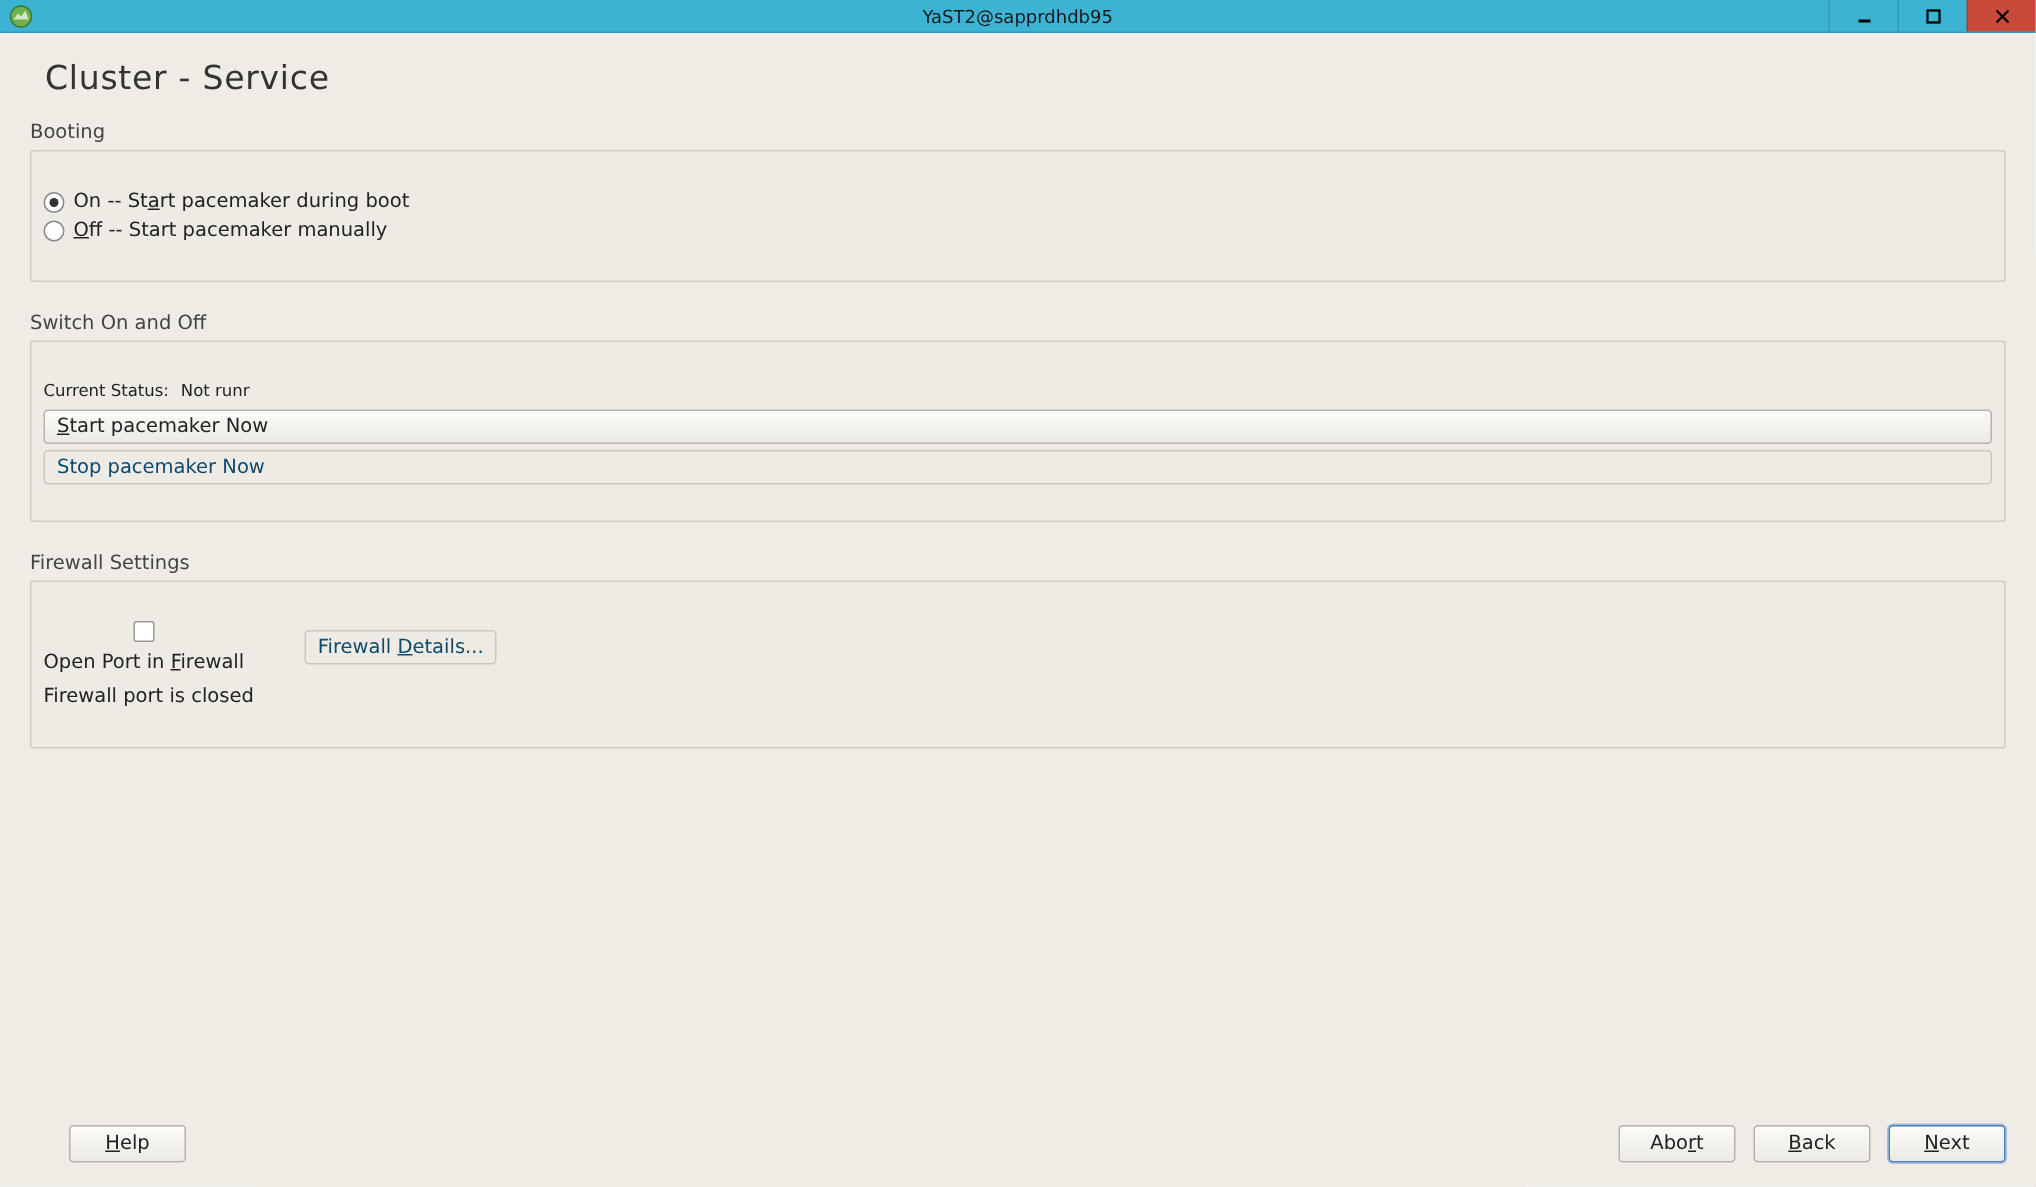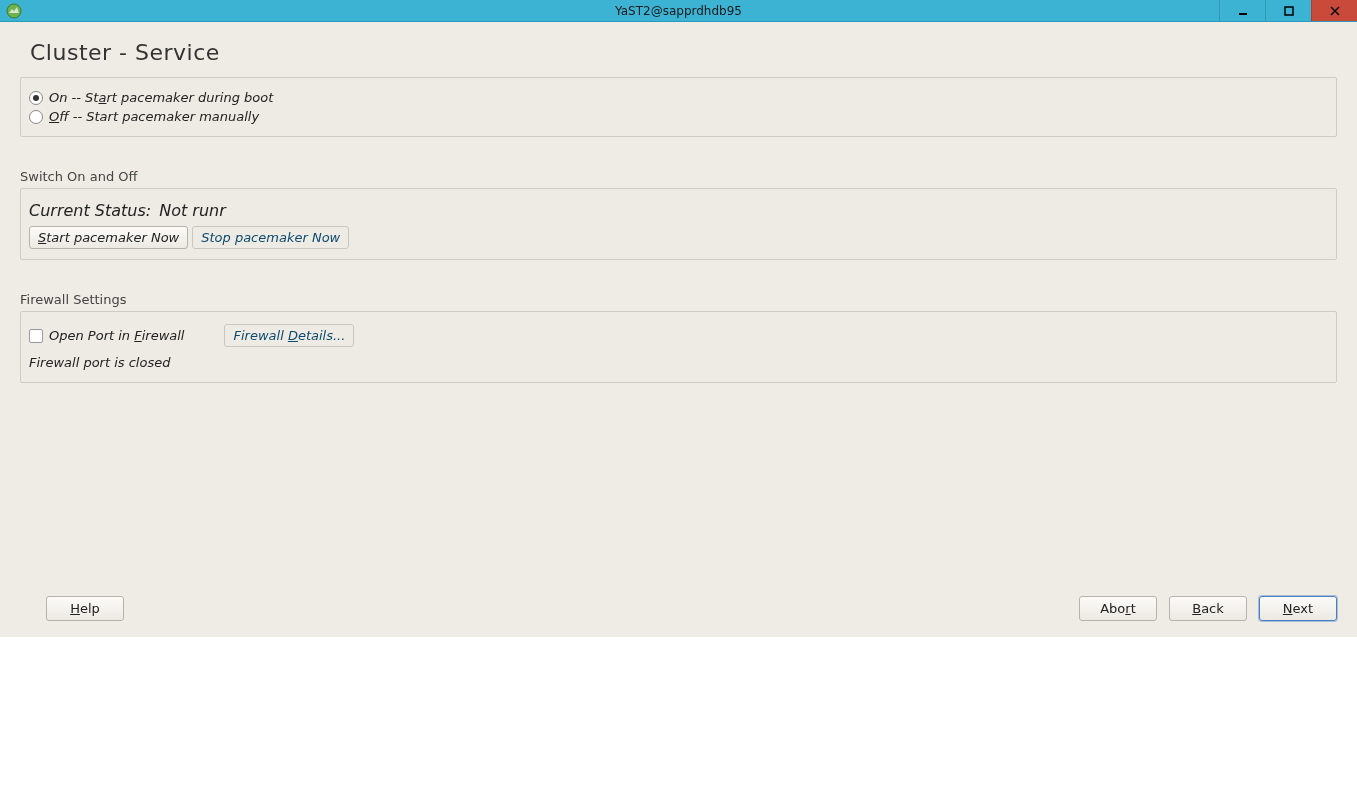--- a/index.html
+++ b/index.html
@@ -49,42 +49,41 @@
     font-size: 12px;
     font-weight: bold;
   }
   .titlebar .win-btn.close {
     background: #c94a3b;
     color: #000;
   }
   .content-area {
     background: #efece6;
     width: 100%;
-    height: 615px;
+    height: 769px;
     position: relative;
   }
   .page-title {
     font-size: 22px;
     font-weight: normal;
     color: #333;
     padding: 18px 10px 12px 30px;
     letter-spacing: 0.5px;
   }
   .section-label {
     font-size: 13px;
     color: #444;
     padding: 4px 0 4px 20px;
   }
   .group-box {
-    margin: 0 20px 16px 20px;
+    margin: 0 20px 4px 20px;
     border: 1px solid #cfccc6;
     border-radius: 2px;
     background: #eeebe5;
-    padding: 10px 8px;
-    font-style: italic;
+    padding: 24px 8px;
   }
   .radio-row {
     display: flex;
     align-items: center;
     gap: 6px;
     padding: 2px 0;
     font-size: 13px;
     color: #222;
   }
   .radio-circle {
@@ -99,21 +98,21 @@
   .radio-circle.selected::after {
     content: "";
     width: 6px; height: 6px;
     border-radius: 50%;
     background: #333;
     display: block;
   }
   .status-row {
     display: flex;
     gap: 8px;
-    font-size: 16px;
+    font-size: 11px;
     padding: 2px 0 6px 0;
   }
   .btn {
     display: inline-block;
     font-size: 13px;
     padding: 3px 8px;
     background: linear-gradient(#fcfbf8, #ece9e3);
     border: 1px solid #b6b3ad;
     border-radius: 3px;
     color: #222;
@@ -125,31 +124,33 @@
     cursor: default;
     background: #eeebe5;
   }
   .btn.primary {
     border-color: #4b7fbf;
     box-shadow: 0 0 0 1px rgba(60,120,200,0.4);
   }
   .btn-row {
     display: flex;
     gap: 4px;
+    flex-direction: column;
   }
   .firewall-row {
     display: flex;
     align-items: center;
     gap: 40px;
     padding: 2px 0;
   }
   .checkbox-row {
     display: flex;
     align-items: center;
     gap: 6px;
+    flex-direction: column;
   }
   .cb {
     width: 14px; height: 14px;
     border: 1px solid #999;
     background: #fff;
     border-radius: 2px;
     flex-shrink: 0;
   }
   .firewall-status {
     padding: 6px 0 2px 0;
@@ -205,20 +206,21 @@
           <line x1="9" y1="1" x2="1" y2="9" stroke="#000" stroke-width="1.5"></line>
         </svg>
     </div>
   </div>
 </div>
 
 <div class="content-area">
 
   <div class="page-title">Cluster - Service</div>
 
+  <div class="section-label">Booting</div>
   <div class="group-box">
     <div class="radio-row">
       <span class="radio-circle selected"></span>
       <span><span>On -- St</span><span class="ul">a</span><span>rt pacemaker during boot</span></span>
     </div>
     <div class="radio-row">
       <span class="radio-circle"></span>
       <span><span class="ul">O</span><span>ff -- Start pacemaker manually</span></span>
     </div>
   </div>

